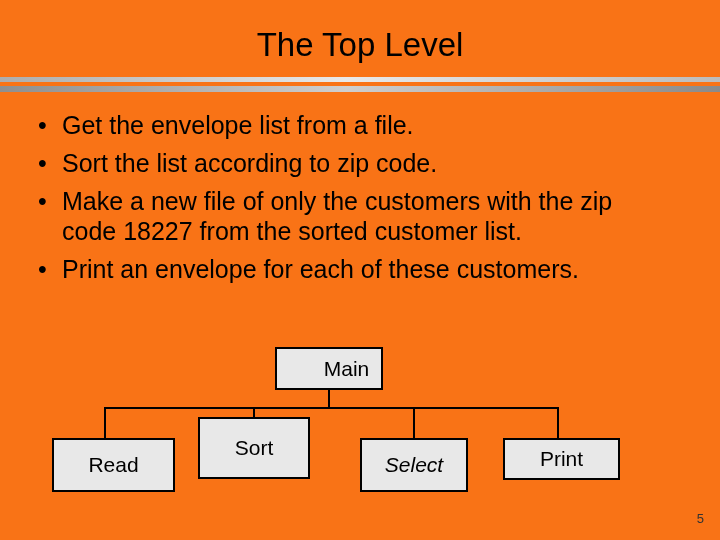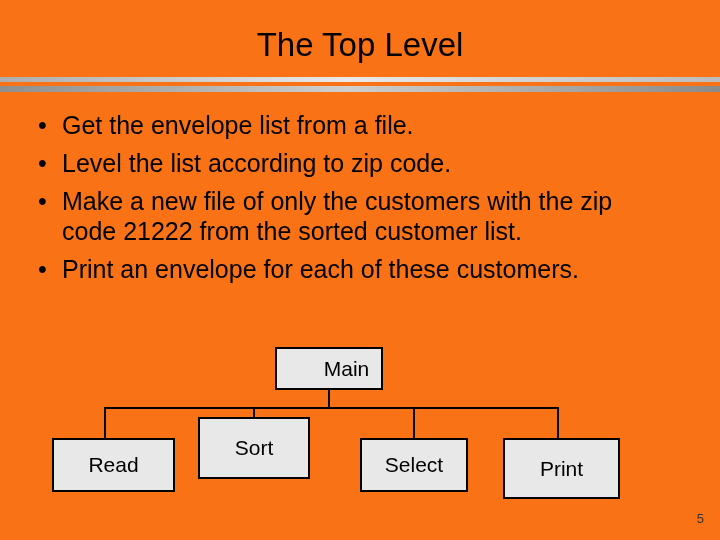--- a/index.html
+++ b/index.html
@@ -78,25 +78,25 @@
   <div class="bar bar-top"></div>
   <div class="bar bar-bottom"></div>
 
   <ul class="bullets">
     <li>
       <span class="marker">•</span>
       <span class="btext">Get the envelope list from a file.</span>
     </li>
     <li>
       <span class="marker">•</span>
-      <span class="btext">Level the list according to zip code.</span>
+      <span class="btext">Sort the list according to zip code.</span>
     </li>
     <li>
       <span class="marker">•</span>
-      <span class="btext">Make a new file of only the customers with the zip code 21222 from the sorted customer list.</span>
+      <span class="btext">Make a new file of only the customers with the zip code 18227 from the sorted customer list.</span>
     </li>
     <li>
       <span class="marker">•</span>
       <span class="btext">Print an envelope for each of these customers.</span>
     </li>
   </ul>
 
   <div>
     <div class="box" style="left:275px; top:347px; width:108px; height:43px;padding-left:35px;">
       <span>Main</span>
@@ -108,23 +108,23 @@
     <div class="cline" style="left:253px; top:407px; width:2px;  height:31px;"></div>
     <div class="cline" style="left:413px; top:407px; width:2px;  height:31px;"></div>
     <div class="cline" style="left:557px; top:407px; width:2px;  height:31px;"></div>
 
     <div class="box" style="left:52px;  top:438px; width:123px; height:54px;">
       <span>Read</span>
     </div>
     <div class="box" style="left:198px; top:417px; width:112px; height:62px;justify-content:center;">
       <span>Sort</span>
     </div>
-    <div class="box" style="left:360px; top:438px; width:108px; height:54px;">
+    <div class="box" style="left:360px; top:438px; width:108px; height:54px;font-style:italic;">
       <span>Select</span>
     </div>
-    <div class="box" style="left:503px; top:438px; width:117px; height:61px;">
+    <div class="box" style="left:503px; top:438px; width:117px; height:42px;">
       <span>Print</span>
     </div>
   </div>
 
   <div class="footer-page">5</div>
 
 </div>
 
 </body></html>

